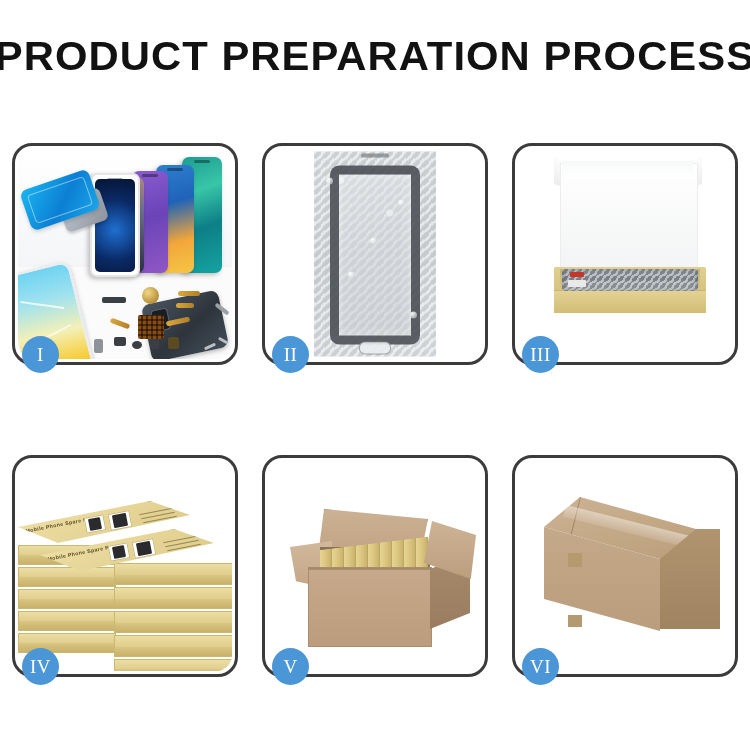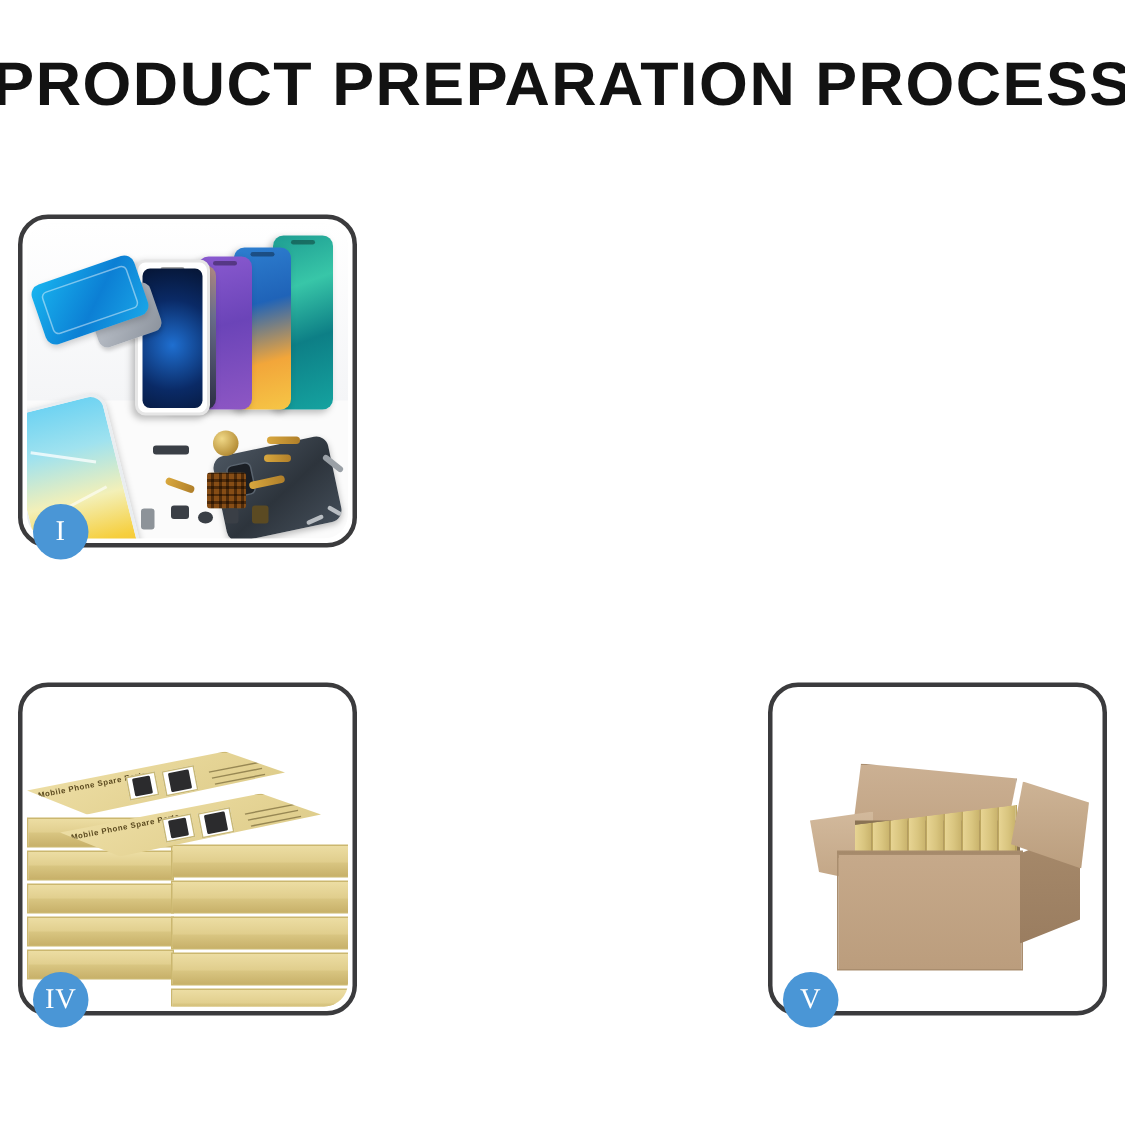--- a/index.html
+++ b/index.html
@@ -307,21 +307,57 @@
             <div class="part" style="left:150px;top:188px;width:11px;height:12px;background:#5b4a22;"></div>
             <div class="part" style="left:76px;top:190px;width:9px;height:14px;background:#8d9399;"></div>
             <div class="part" style="left:196px;top:158px;width:16px;height:4px;background:#9aa0a6;transform:rotate(38deg);"></div>
             <div class="part" style="left:186px;top:196px;width:12px;height:3px;background:#b9bec3;transform:rotate(-24deg);"></div>
             <div class="part" style="left:200px;top:190px;width:10px;height:3px;background:#b9bec3;transform:rotate(30deg);"></div>
           </div>
         </div>
         <div class="badge">I</div>
       </div>
 
-
+      <div class="panel">
+        <div class="panel-inner">
+          <div class="p2">
+            <div class="wrapimg">
+              <div class="glass"></div>
+              <div class="ear"></div>
+              <div class="home"></div>
+              <div class="bub" style="left:12px;top:26px;"></div>
+              <div class="bub" style="left:84px;top:48px;"></div>
+              <div class="bub" style="left:34px;top:120px;"></div>
+              <div class="bub" style="left:96px;top:160px;"></div>
+              <div class="bub" style="left:56px;top:86px;"></div>
+            </div>
+          </div>
+        </div>
+        <div class="badge">II</div>
+      </div>
+
+      <div class="panel">
+        <div class="panel-inner">
+          <div class="p3">
+            <div class="lidL"></div>
+            <div class="lidR"></div>
+            <div class="foamback"></div>
+            <div class="foamtop"></div>
+            <div class="boxtray">
+              <div class="innershadow"></div>
+              <div class="front"></div>
+            </div>
+            <div class="wrapscreen">
+              <div class="lbl"></div>
+              <div class="lbl2"></div>
+            </div>
+          </div>
+        </div>
+        <div class="badge">III</div>
+      </div>
 
     </div>
 
     <div class="row row2">
 
       <div class="panel">
         <div class="panel-inner">
           <div class="p4">
             <div class="stack">
 
@@ -414,16 +450,33 @@
               <div class="c-rim"></div>
               <div class="c-front"></div>
               <div class="c-side"></div>
               <div class="c-flap-right"></div>
             </div>
           </div>
         </div>
         <div class="badge">V</div>
       </div>
 
+      <div class="panel">
+        <div class="panel-inner">
+          <div class="p6">
+            <div class="sealed">
+              <div class="s-side2"></div>
+              <div class="s-top">
+                <div class="s-seam"></div>
+                <div class="tape"></div>
+              </div>
+              <div class="s-front"></div>
+              <div class="s-tab" style="left:24px;top:56px;width:14px;height:14px;"></div>
+              <div class="s-tab" style="left:24px;top:118px;width:14px;height:12px;"></div>
+            </div>
+          </div>
+        </div>
+        <div class="badge">VI</div>
+      </div>
 
     </div>
   </div>
 </div>
 
 </body></html>

